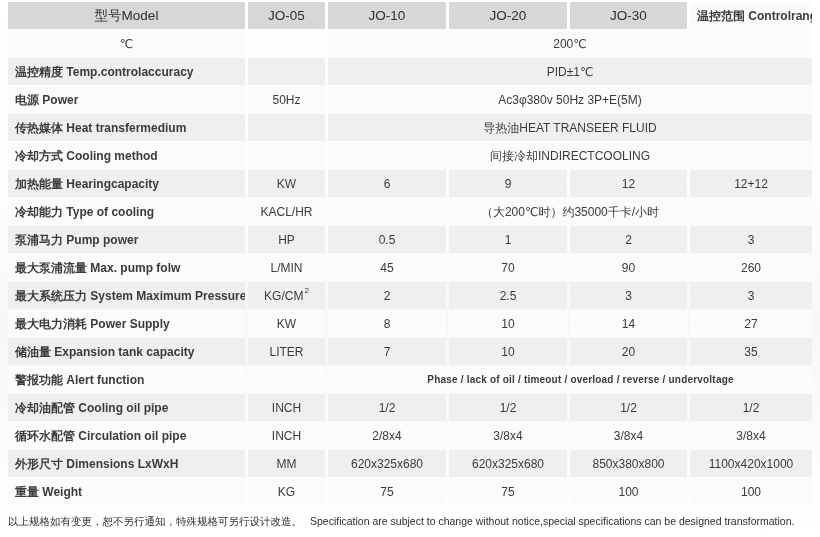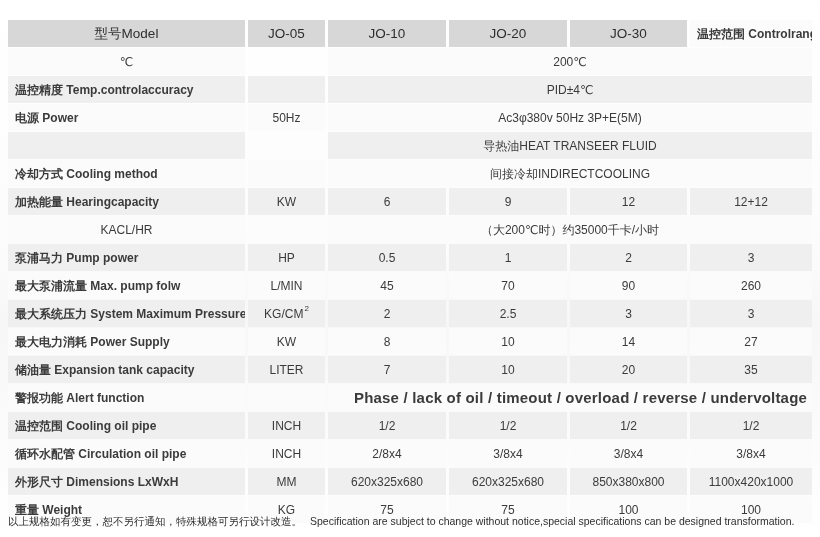--- a/index.html
+++ b/index.html
@@ -8,21 +8,21 @@
     font-family:"Liberation Sans","DejaVu Sans",sans-serif;
     background:#ffffff;
     color:var(--text,#3b3b3b);
     overflow:hidden;
   }
   .page {
     position:relative; width:820px; height:537px;
     background:linear-gradient(180deg,#ffffff 0%,#fcfcfc 45%,#f7f7f7 60%,#ffffff 100%);
   }
   .spec-table {
-    position:absolute; left:8px; top:20px; width:804px;
+    position:absolute; left:8px; top:2px; width:804px;
     display:grid;
     grid-template-columns:237px 77px 118px 118px 117px 122px;
     grid-auto-rows:27px;
     column-gap:3px; row-gap:1px;
   }
   .cell {
     display:flex; align-items:center; justify-content:center;
     font-size:12px; line-height:1;
     background:var(--row-bg,#fbfbfb);
     color:var(--text,#3b3b3b);
@@ -31,21 +31,21 @@
   .cell.header {
     background:var(--header-bg,#d7d7d7);
     font-size:13.5px; color:#2e2e2e;
   }
   .cell.alt { background:var(--row-alt-bg,#efefef);text-align:right; }
   .cell.label { justify-content:flex-start; padding-left:7px;font-weight:bold; }
   .cell.span-cell { grid-column:3 / 7; }
   .unit-sup {
     font-size:8px; transform:translateY(-5px); display:inline-block; margin-left:1px;
   }
-  .en-small { font-size:15px; font-weight:bold; margin-left:21px; letter-spacing:0.2px; }
+  .en-small { font-size:10px; font-weight:bold; margin-left:21px; letter-spacing:0.2px; }
   .footer {
     position:absolute; left:8px; top:515px; width:808px;
     font-size:10.5px; color:#2f2f2f; white-space:nowrap; overflow:hidden;
   }
   .footer .en { margin-left:8px;margin-top:28px; }
 </style>
 </head>
 <body>
 
 <div class="page">
@@ -56,42 +56,44 @@
       <div class="cell header">JO-20</div>
       <div class="cell header">JO-30</div>
       <div class="cell label">温控范围 Controlrange</div>
       <div class="cell">℃</div>
       <div class="cell span-cell">
         <span>200℃</span>
       </div>
       <div class="cell label alt">温控精度 Temp.controlaccuracy</div>
       <div class="cell alt"></div>
       <div class="cell span-cell alt">
-        <span>PID±4℃</span>
+        <span>PID±1℃</span>
       </div>
       <div class="cell label">电源 Power</div>
       <div class="cell">50Hz</div>
       <div class="cell span-cell">
         <span>Ac3φ380v 50Hz 3P+E(5M)</span>
       </div>
+      <div class="cell label alt">传热媒体 Heat transfermedium</div>
       <div class="cell alt"></div>
       <div class="cell span-cell alt">
         <span>导热油HEAT TRANSEER FLUID</span>
       </div>
       <div class="cell label">冷却方式 Cooling method</div>
       <div class="cell"></div>
       <div class="cell span-cell">
         <span>间接冷却INDIRECTCOOLING</span>
       </div>
       <div class="cell label alt">加热能量 Hearingcapacity</div>
       <div class="cell alt">KW</div>
       <div class="cell alt">6</div>
       <div class="cell alt">9</div>
       <div class="cell alt">12</div>
       <div class="cell alt">12+12</div>
+      <div class="cell label">冷却能力 Type of cooling</div>
       <div class="cell">KACL/HR</div>
       <div class="cell span-cell">
         <span>（大200℃时）约35000千卡/小时</span>
       </div>
       <div class="cell label alt">泵浦马力 Pump power</div>
       <div class="cell alt">HP</div>
       <div class="cell alt">0.5</div>
       <div class="cell alt">1</div>
       <div class="cell alt">2</div>
       <div class="cell alt">3</div>
@@ -120,21 +122,21 @@
       <div class="cell alt">LITER</div>
       <div class="cell alt">7</div>
       <div class="cell alt">10</div>
       <div class="cell alt">20</div>
       <div class="cell alt">35</div>
       <div class="cell label">警报功能 Alert function</div>
       <div class="cell"></div>
       <div class="cell span-cell">
         <span class="en-small">Phase / lack of oil / timeout / overload / reverse / undervoltage</span>
       </div>
-      <div class="cell label alt">温控范围 Cooling oil pipe</div>
+      <div class="cell label alt">冷却油配管 Cooling oil pipe</div>
       <div class="cell alt">INCH</div>
       <div class="cell alt">1/2</div>
       <div class="cell alt">1/2</div>
       <div class="cell alt">1/2</div>
       <div class="cell alt">1/2</div>
       <div class="cell label">循环水配管 Circulation oil pipe</div>
       <div class="cell">INCH</div>
       <div class="cell">2/8x4</div>
       <div class="cell">3/8x4</div>
       <div class="cell">3/8x4</div>

